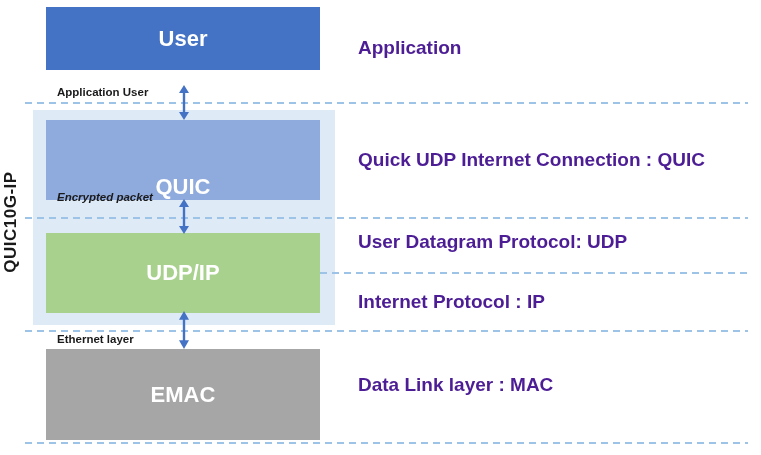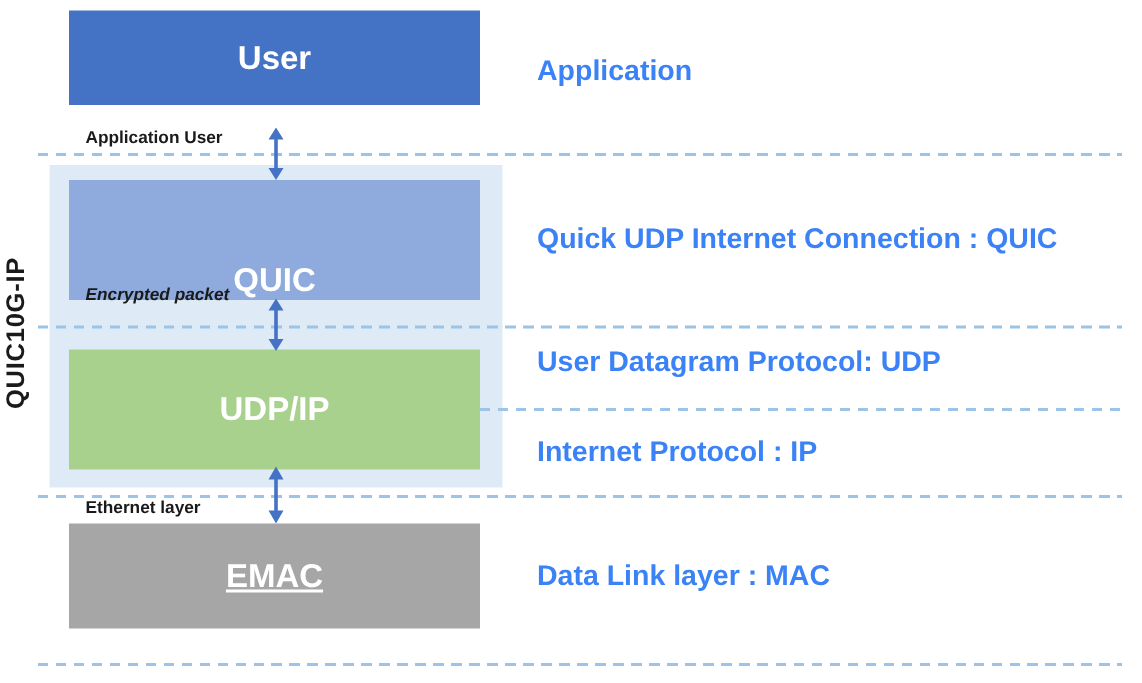--- a/index.html
+++ b/index.html
@@ -22,21 +22,21 @@
   }
   
   .layer-box{
     position:absolute;left:46px;width:274px;z-index:2;
     display:flex;align-items:center;justify-content:center;
     color:#ffffff;font-size:22px;font-weight:bold;
   }
   .box-user{top:7px;height:63px;background:#4472C4;}
   .box-quic{top:120px;height:80px;background:#8FAADC;align-items:flex-end;}
   .box-udpip{top:233px;height:80px;background:#A9D18E;}
-  .box-emac{top:349px;height:70px;background:#A6A6A6;text-decoration:underline;}
+  .box-emac{top:349px;height:91px;background:#A6A6A6;}
   
   .dash{
     position:absolute;height:2px;z-index:3;
     background:repeating-linear-gradient(90deg,#9DC3E6 0 7px,transparent 7px 12px);
   }
   .dash-1{left:25px;top:102px;width:723px;}
   .dash-2{left:25px;top:217px;width:723px;}
   .dash-3{left:320px;top:272px;width:428px;}
   .dash-4{left:25px;top:330px;width:723px;}
   .dash-5{left:25px;top:442px;width:723px;}
@@ -50,21 +50,21 @@
   .packet-label{
     position:absolute;left:57px;z-index:5;
     font-size:11.5px;font-weight:bold;color:#1a1a1a;white-space:nowrap;
   }
   .pl-1{top:86px;}
   .pl-2{top:191px;font-style:italic;}
   .pl-3{top:333px;}
   
   .desc-label{
     position:absolute;left:358px;z-index:5;
-    font-size:19px;font-weight:bold;color:#3b82f6;white-space:nowrap;
+    font-size:19px;font-weight:bold;color:#4c1d95;white-space:nowrap;
   }
   .dl-1{top:37px;}
   .dl-2{top:149px;}
   .dl-3{top:231px;}
   .dl-4{top:291px;}
   .dl-5{top:374px;}
 </style>
 </head>
 <body>
 

